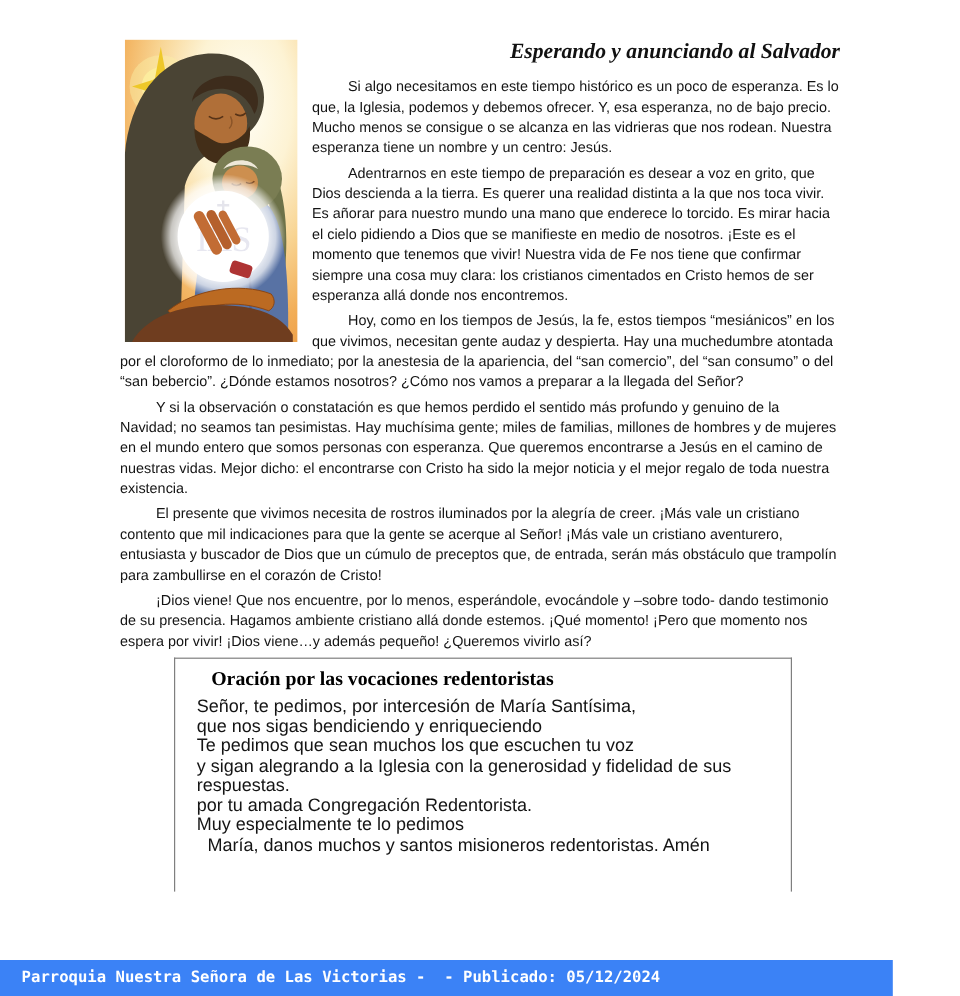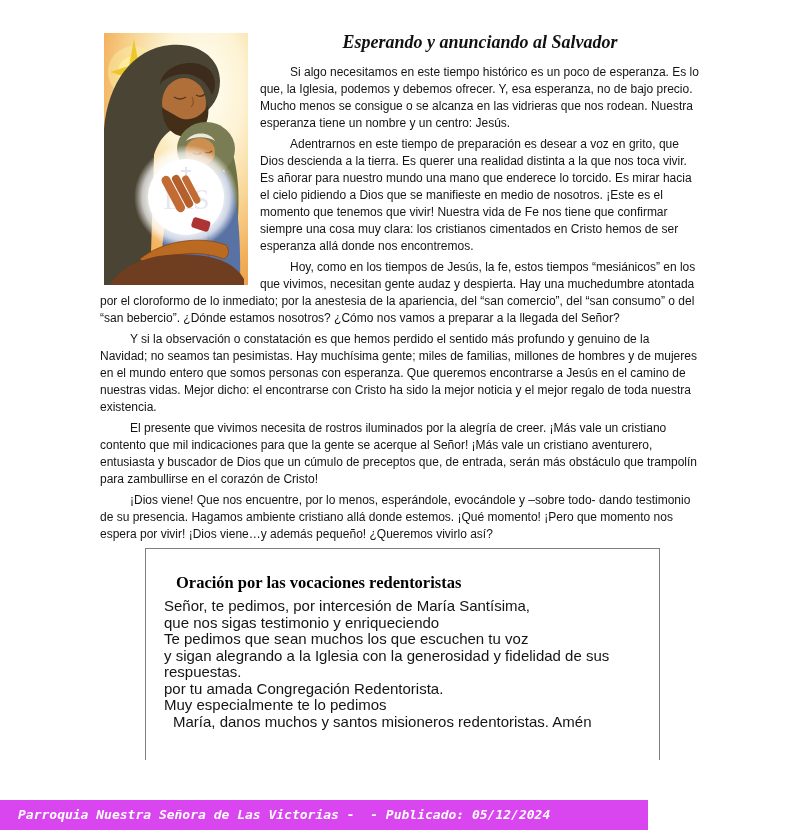--- a/index.html
+++ b/index.html
@@ -23,21 +23,21 @@
     margin: 2px 12px 8px 4px;
     padding: 0;
   }
   figure.illustration svg { display: block; width: 144px; height: 252px; }
   h1.article-title {
     font-family: "Liberation Serif", serif;
     font-style: italic;
     font-weight: bold;
     font-size: 18px;
     line-height: 22px;
-    text-align: center;
+    text-align: right;
     margin: 0 0 11px 0;
     color: #111;
   }
   p.body-par {
     font-size: 12px;
     line-height: 17px;
     margin: 0 0 4px 0;
     text-indent: 30px;
     text-align: left;
   }
@@ -45,36 +45,35 @@
     margin: 5px 40px 0 45px;
     border: 1px solid #7f7f7f;
     border-bottom: 0;
     padding: 5px 16px 30px 18px;
   }
   .prayer-heading {
     font-family: "Liberation Serif", serif;
     font-weight: bold;
     font-size: 16.5px;
     line-height: 20px;
-    margin: 19px 0 5px 12px;
+    margin: 2px 0 5px 12px;
     color: #000;
   }
   .prayer-line {
     font-size: 15px;
     line-height: 16.5px;
     white-space: pre-wrap;
   }
   .prayer-line.indent { padding-left: 9px; }
   .footer-bar {
     position: absolute;
     left: 0; bottom: 0;
-    width: 648px; height: 30px;
-    background: #d946ef;
+    width: 744px; height: 30px;
+    background: #3b82f6;
     z-index: 5;
-    font-style: italic;
   }
   .footer-text {
     display: block;
     color: #ffffff;
     font-family: "DejaVu Sans Mono", monospace;
     font-weight: bold;
     font-size: 13px;
     line-height: 30px;
     padding-left: 18px;
     white-space: pre;
@@ -164,21 +163,21 @@
       <p class="body-par">Adentrarnos en este tiempo de preparación es desear a voz en grito, que Dios descienda a la tierra. Es querer una realidad distinta a la que nos toca vivir. Es añorar para nuestro mundo una mano que enderece lo torcido. Es mirar hacia el cielo pidiendo a Dios que se manifieste en medio de nosotros. ¡Este es el momento que tenemos que vivir! Nuestra vida de Fe nos tiene que confirmar siempre una cosa muy clara: los cristianos cimentados en Cristo hemos de ser esperanza allá donde nos encontremos.</p>
       <p class="body-par">Hoy, como en los tiempos de Jesús, la fe, estos tiempos “mesiánicos” en los que vivimos, necesitan gente audaz y despierta. Hay una muchedumbre atontada por el cloroformo de lo inmediato; por la anestesia de la apariencia, del “san comercio”, del “san consumo” o del “san bebercio”. ¿Dónde estamos nosotros? ¿Cómo nos vamos a preparar a la llegada del Señor?</p>
       <p class="body-par">Y si la observación o constatación es que hemos perdido el sentido más profundo y genuino de la Navidad; no seamos tan pesimistas. Hay muchísima gente; miles de familias, millones de hombres y de mujeres en el mundo entero que somos personas con esperanza. Que queremos encontrarse a Jesús en el camino de nuestras vidas. Mejor dicho: el encontrarse con Cristo ha sido la mejor noticia y el mejor regalo de toda nuestra existencia.</p>
       <p class="body-par">El presente que vivimos necesita de rostros iluminados por la alegría de creer. ¡Más vale un cristiano contento que mil indicaciones para que la gente se acerque al Señor! ¡Más vale un cristiano aventurero, entusiasta y buscador de Dios que un cúmulo de preceptos que, de entrada, serán más obstáculo que trampolín para zambullirse en el corazón de Cristo!</p>
       <p class="body-par">¡Dios viene! Que nos encuentre, por lo menos, esperándole, evocándole y –sobre todo- dando testimonio de su presencia. Hagamos ambiente cristiano allá donde estemos. ¡Qué momento! ¡Pero que momento nos espera por vivir! ¡Dios viene…y además pequeño! ¿Queremos vivirlo así?</p>
     </div>
 
     <section class="prayer-box">
       <h2 class="prayer-heading">Oración por las vocaciones redentoristas</h2>
       <div class="prayer-line">Señor, te pedimos, por intercesión de María Santísima,</div>
-      <div class="prayer-line">que nos sigas testimonio y enriqueciendo</div>
+      <div class="prayer-line">que nos sigas bendiciendo y enriqueciendo</div>
       <div class="prayer-line">Te pedimos que sean muchos los que escuchen tu voz</div>
       <div class="prayer-line">y sigan alegrando a la Iglesia con la generosidad y fidelidad de sus respuestas.</div>
       <div class="prayer-line">por tu amada Congregación Redentorista.</div>
       <div class="prayer-line">Muy especialmente te lo pedimos</div>
       <div class="prayer-line indent">María, danos muchos y santos misioneros redentoristas. Amén</div>
     </section>
 
   </div>
 
   <div class="footer-bar">

